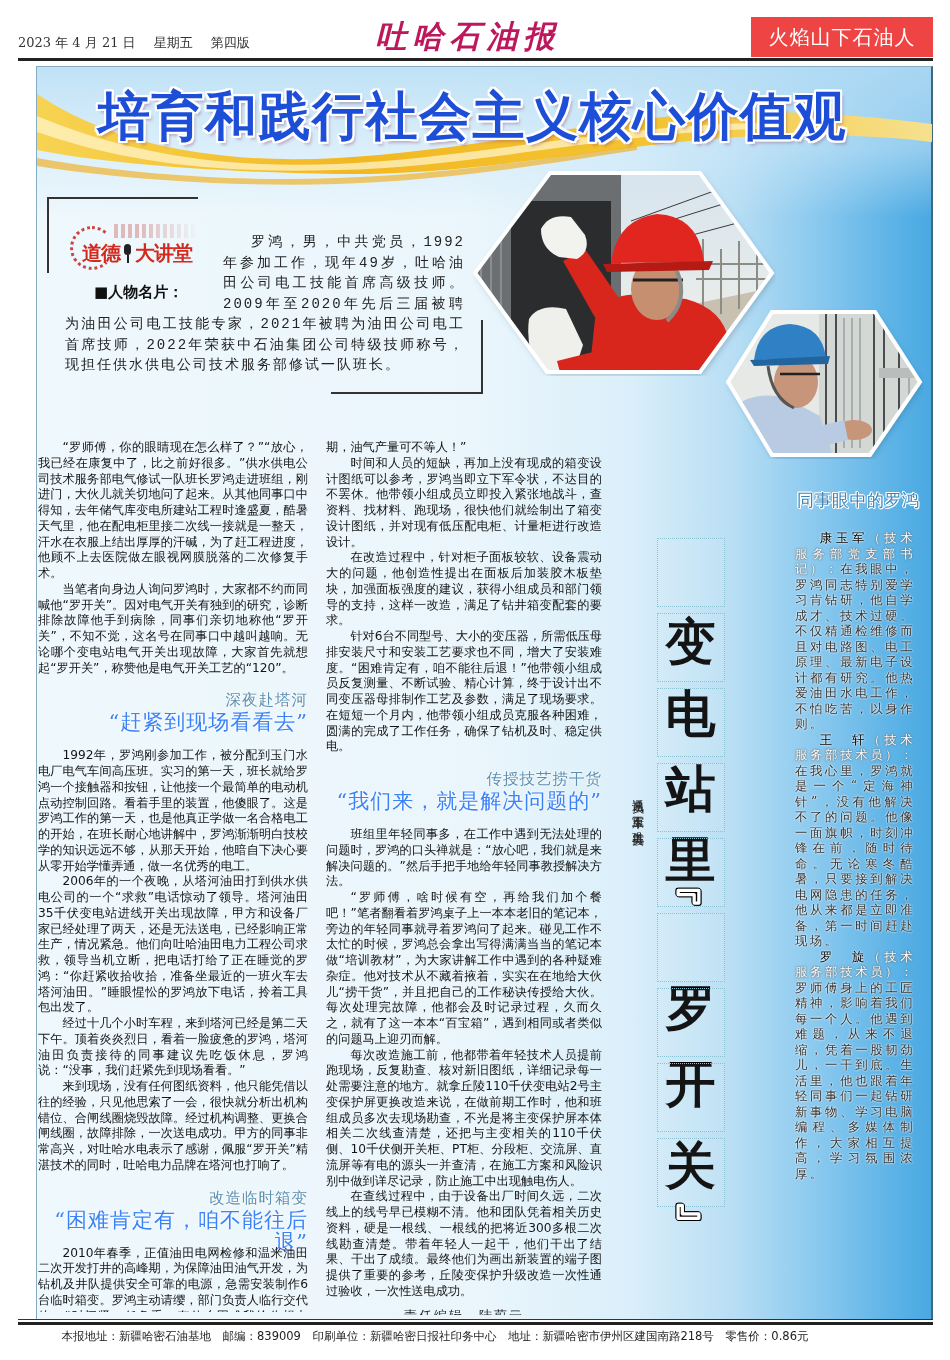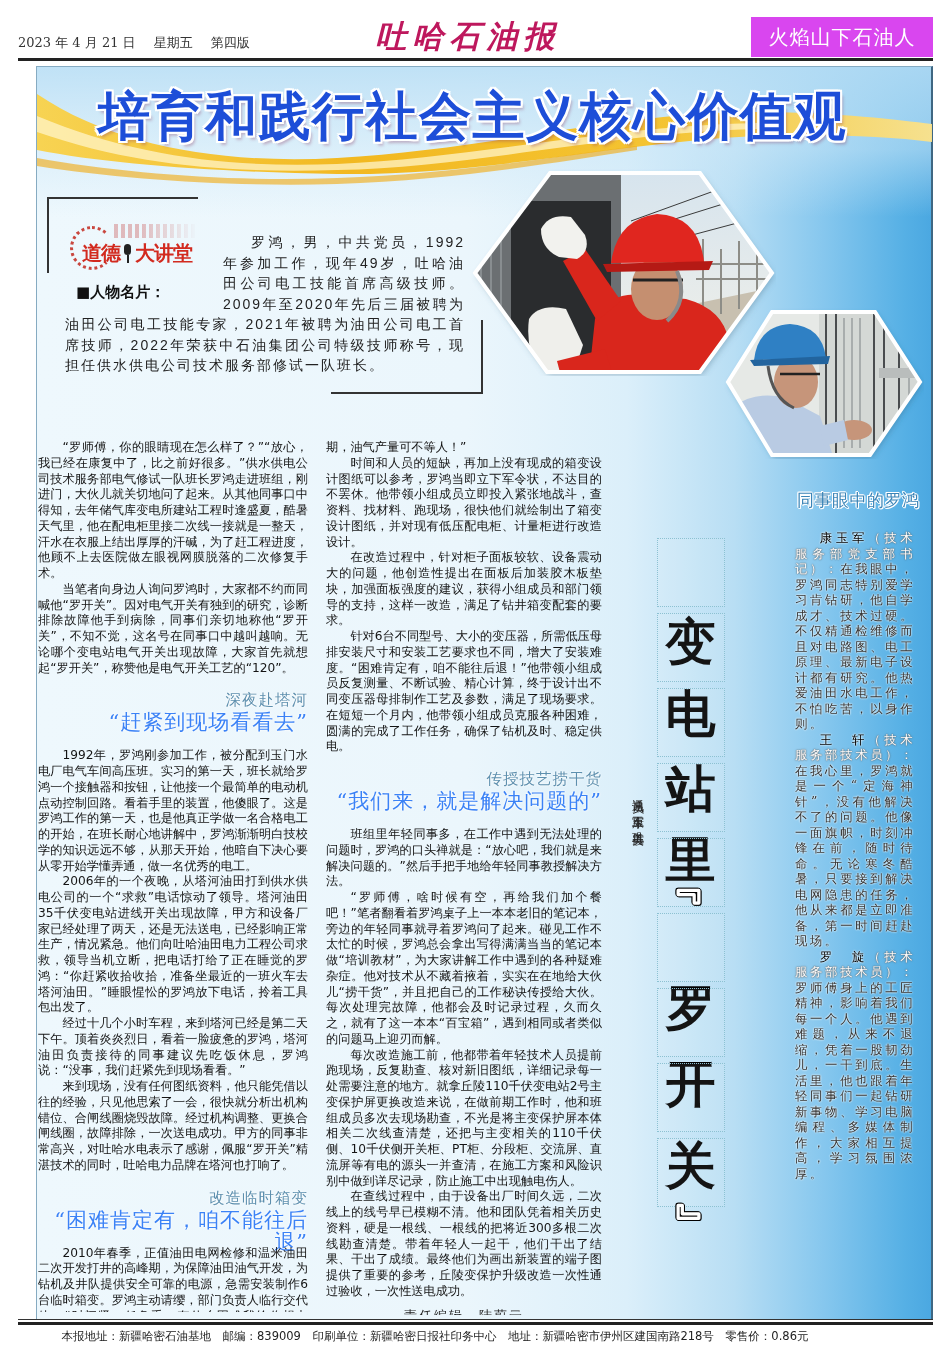--- a/index.html
+++ b/index.html
@@ -3,21 +3,21 @@
 <meta charset="utf-8">
 <style>
 *{box-sizing:border-box;margin:0;padding:0}
 body{width:950px;height:1360px;position:relative;background:#ffffff;overflow:hidden;font-family:"DejaVu Sans","Liberation Sans",sans-serif;color:#1a1a1a}
 .abs{position:absolute}
 
 
 .hdr-date{left:18px;top:34px;font-family:"DejaVu Serif","Liberation Serif",serif;font-size:13px;color:#333;white-space:nowrap}
 .hdr-date span{margin-right:14px}
 .masthead{left:368px;top:16px;width:200px;text-align:center;font-family:"DejaVu Serif","Liberation Serif",serif;font-size:31px;font-weight:bold;font-style:italic;letter-spacing:6px;color:#be185d;white-space:nowrap}
-.tag{left:751px;top:17px;width:182px;height:40px;background:#d946ef;color:#fff;font-size:20px;line-height:40px;text-align:center;letter-spacing:1px}
+.tag{left:751px;top:17px;width:182px;height:40px;background:#ef4444;color:#fff;font-size:20px;line-height:40px;text-align:center;letter-spacing:1px}
 .rule-top{left:18px;top:58px;width:915px;height:3px;background:#222}
 
 
 .panel{left:36px;top:66px;width:897px;height:1254px;border:1px solid #86abc2;border-right:2px solid #3f6782;
   background:linear-gradient(90deg,#eef8fd 0%,#ebf6fc 48%,#dbeffa 66%,#b8def4 78%,#86c7ee 88%,#56b0e5 97%,#4ba8e1 100%)}
 .panel-top-tint{left:37px;top:67px;width:894px;height:150px;background:linear-gradient(180deg,rgba(184,222,245,.85) 0%,rgba(205,232,248,.55) 55%,rgba(235,246,252,0) 100%)}
 .ribbon{left:37px;top:66px}
 
 .banner-title{left:98px;top:82px;font-size:52px;font-weight:bold;letter-spacing:1.5px;color:#1d4ed8;white-space:nowrap;
   text-shadow:2px 0 #fff,-2px 0 #fff,0 2px #fff,0 -2px #fff,2px 2px #fff,-2px -2px #fff,2px -2px #fff,-2px 2px #fff,3px 4px 3px rgba(140,60,100,.35)}
@@ -26,22 +26,22 @@
 .bracket{background:#333}
 .logo{left:70px;top:224px;width:130px;height:48px}
 .logo-ring{position:absolute;left:0;top:2px;width:44px;height:44px;border:3px dotted #c9473f;border-right-color:transparent;border-radius:50%}
 .logo-pixels{position:absolute;left:44px;top:0;width:84px;height:14px;
   background:repeating-linear-gradient(90deg,rgba(205,110,110,.45) 0 4px,transparent 4px 7px);
   -webkit-mask:linear-gradient(90deg,#000 30%,transparent 100%);mask:linear-gradient(90deg,#000 30%,transparent 100%)}
 .logo-text{position:absolute;left:12px;top:16px;white-space:nowrap;font-size:20px;font-weight:bold;color:#d22a1f;letter-spacing:-1px;display:flex;align-items:center}
 .mic{display:inline-block;width:9px;height:20px;margin:0 3px;position:relative}
 .mic:before{content:"";position:absolute;left:1px;top:0;width:7px;height:11px;border-radius:4px;background:#222}
 .mic:after{content:"";position:absolute;left:4px;top:11px;width:1.5px;height:8px;background:#222}
-.profile-label{left:76px;top:283px;font-size:15px;font-weight:bold;color:#111;white-space:nowrap}
-.bio{left:65px;top:232px;width:400px;font-family:Liberation Sans, sans-serif;font-size:14px;letter-spacing:2px;line-height:20.5px;color:#222;text-align:justify}
+.profile-label{left:94px;top:283px;font-size:15px;font-weight:bold;color:#111;white-space:nowrap}
+.bio{left:65px;top:232px;width:400px;font-family:Liberation Mono, monospace;font-size:14px;letter-spacing:2px;line-height:20.5px;color:#222;text-align:justify}
 .bio .spacer{float:left;width:158px;height:82px}
 .bio p{text-indent:2em}
 
 
 .photo1{left:471px;top:169px}
 .photo2{left:724px;top:308px}
 
 
 .col{position:absolute;top:440px;overflow:hidden;font-size:12.2px;line-height:15.75px;text-align:justify;color:#141414}
 .col1{left:38px;width:270px;height:872px}

